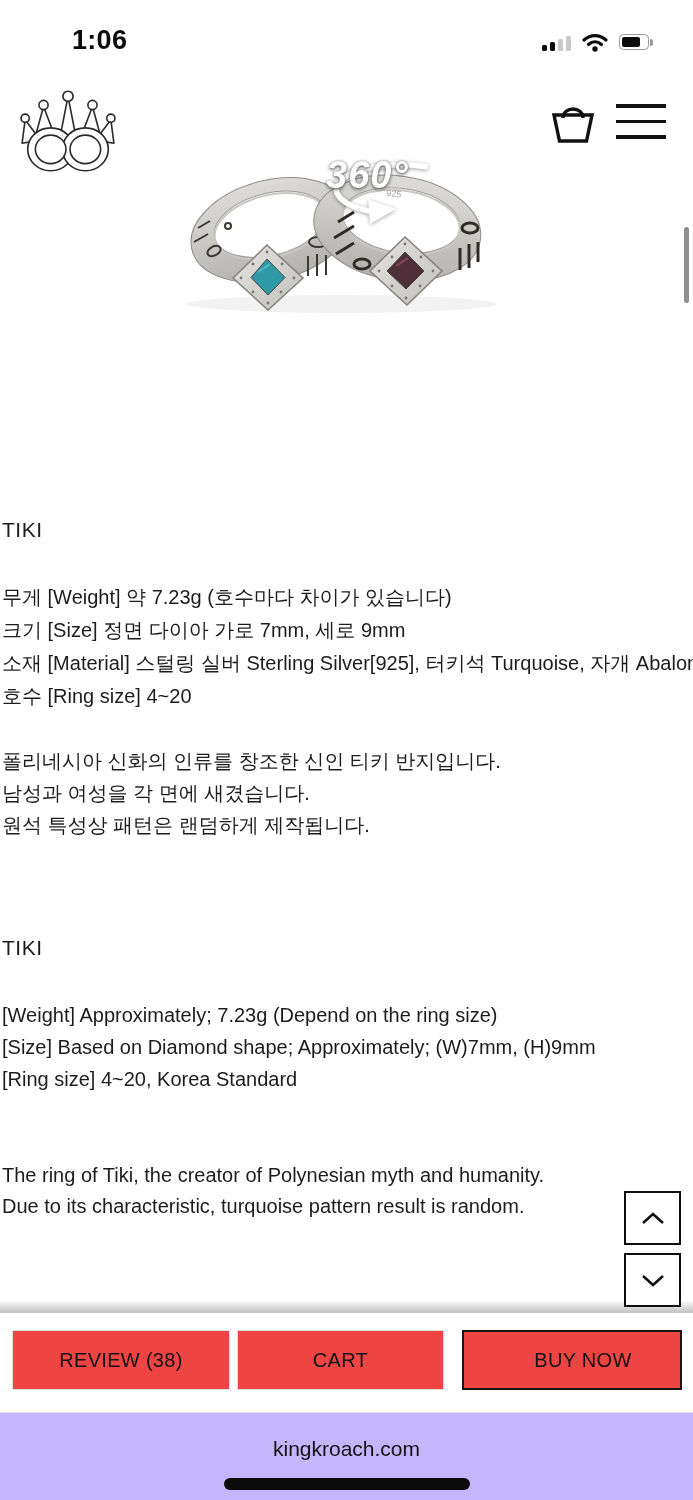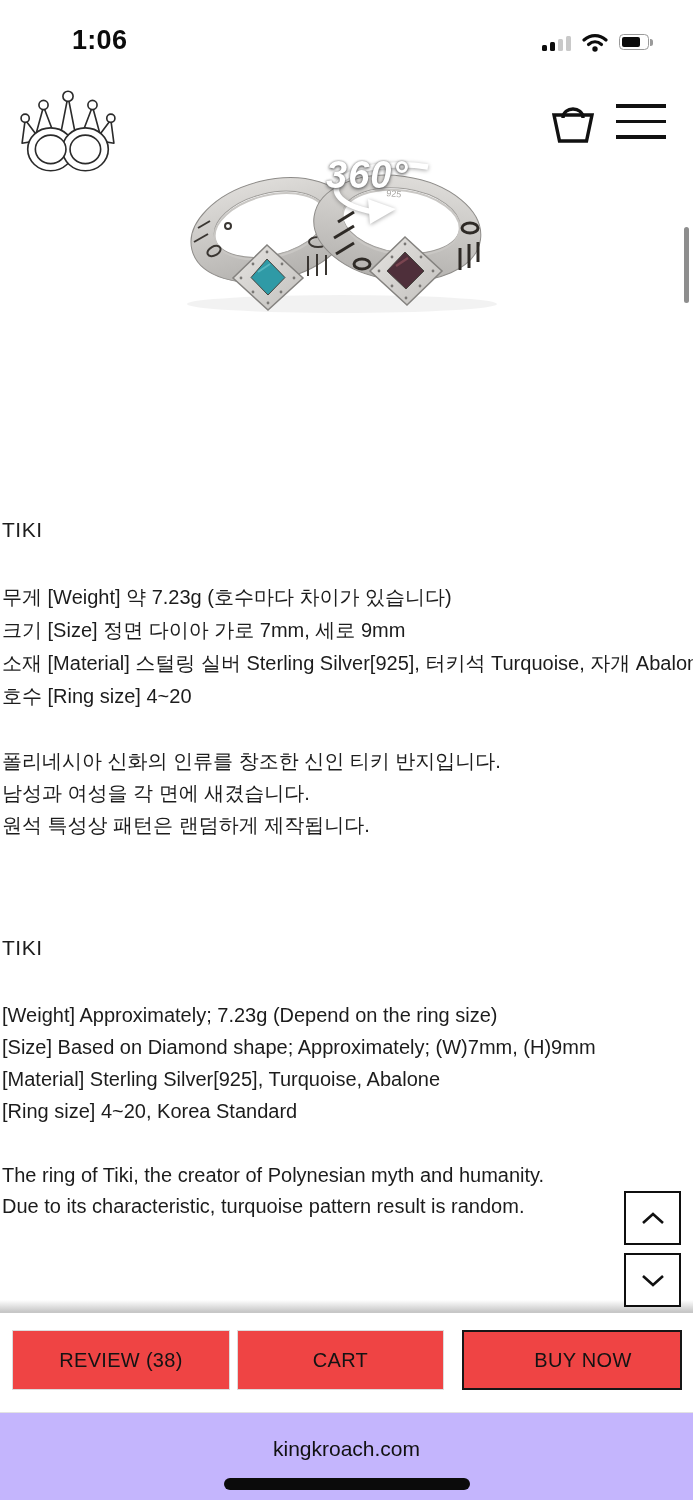--- a/index.html
+++ b/index.html
@@ -217,21 +217,20 @@
     <div>폴리네시아 신화의 인류를 창조한 신인 티키 반지입니다.</div>
     <div>남성과 여성을 각 면에 새겼습니다.</div>
     <div>원석 특성상 패턴은 랜덤하게 제작됩니다.</div>
   </div>
 
   <div id="tiki2" class="tline title">TIKI</div>
 
   <div class="block specs-en">
     <div>[Weight] Approximately; 7.23g (Depend on the ring size)</div>
     <div>[Size] Based on Diamond shape; Approximately; (W)7mm, (H)9mm</div>
-    <div>[Material] Sterling Silver[925], Turquoise, Abalone</div>
     <div>[Ring size] 4~20, Korea Standard</div>
   </div>
 
   <div class="block para-en">
     <div>The ring of Tiki, the creator of Polynesian myth and humanity.</div>
     <div>Due to its characteristic, turquoise pattern result is random.</div>
   </div>
 
   <button class="up-btn">
     <svg width="24" height="13" viewBox="0 0 24 13">

